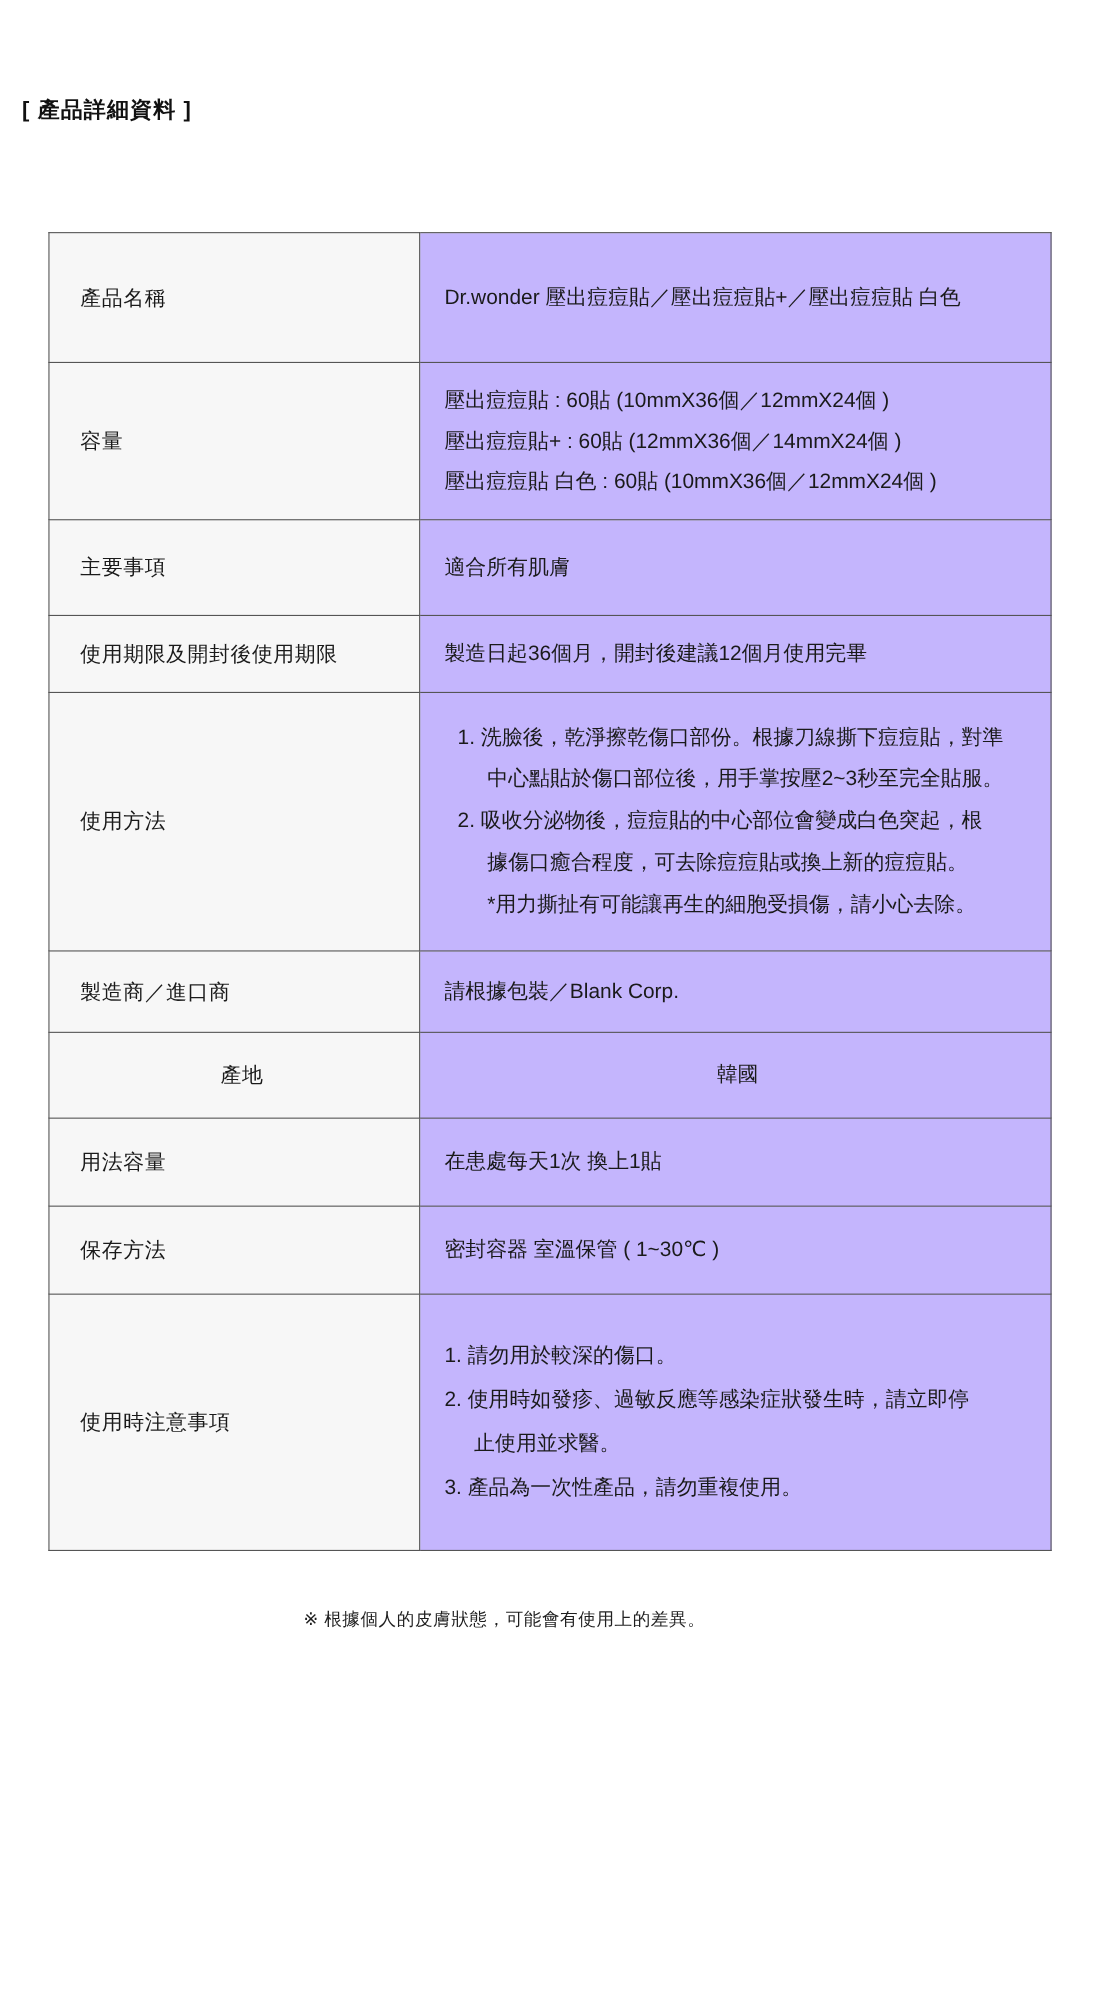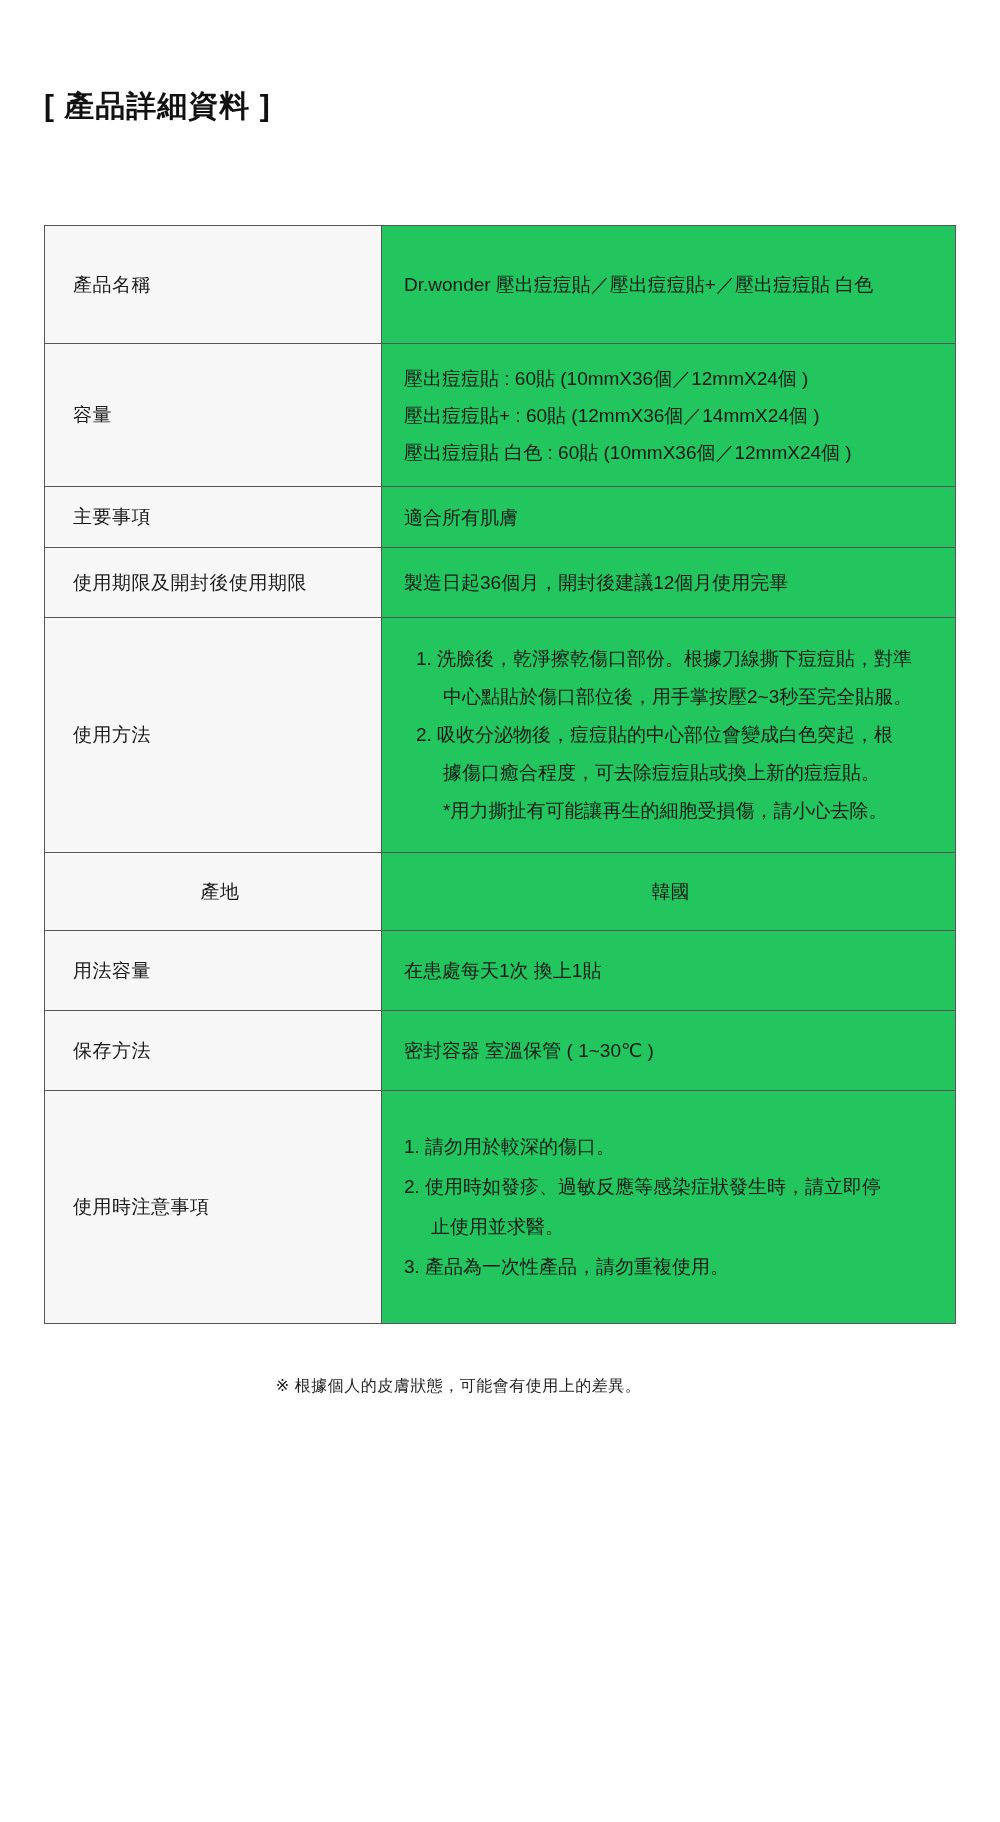--- a/index.html
+++ b/index.html
@@ -11,22 +11,22 @@
   *{box-sizing:border-box;margin:0;padding:0;}
   html,body{background:var(--page-bg);}
   body{
     width:1000px;height:1822px;
     font-family:"Liberation Sans","DejaVu Sans",sans-serif;
     color:var(--text);
     position:relative;
     overflow:hidden;
   }
   .page-title{
-    margin:86px 0 0 44px;
-    font-size:30px;
+    margin:86px 0 0 20px;
+    font-size:20px;
     font-weight:700;
     letter-spacing:1px;
     color:#111;
   }
   table.product-table{
     margin:98px 0 0 44px;
     width:912px;
     border-collapse:collapse;
     table-layout:fixed;
   }
@@ -37,30 +37,30 @@
     font-size:19px;
     color:var(--text);
   }
   td.label-cell{
     background:var(--label-bg);
     padding-left:28px;
     padding-right:14px;
     letter-spacing:0.5px;
   }
   td.value-cell{
-    background:#22c55e;
+    background:#c4b5fd;
     padding-left:22px;
     padding-right:18px;
   }
   .line{line-height:37px;}
   .indent{padding-left:27px;}
   
   tr.r0{height:118px;margin-left:24px;}
   tr.r1{height:143px;}
-  tr.r2{height:61px;}
+  tr.r2{height:87px;}
   tr.r3{height:70px;}
   tr.r4{height:235px;}
   tr.r4 .line{line-height:38px;margin-left:12px;}
   tr.r5{height:74px;}
   tr.r6{height:78px;text-align:center;}
   tr.r7{height:80px;}
   tr.r8{height:80px;}
   tr.r9{height:80px;}
   tr.r10{height:158px;}
   tr.r10 .line{line-height:36px;}
@@ -116,20 +116,26 @@
       <tr class="row r4">
         <td class="label-cell">使用方法</td>
         <td class="value-cell">
           <div class="line">1. 洗臉後，乾淨擦乾傷口部份。根據刀線撕下痘痘貼，對準</div>
           <div class="line indent">中心點貼於傷口部位後，用手掌按壓2~3秒至完全貼服。</div>
           <div class="line">2. 吸收分泌物後，痘痘貼的中心部位會變成白色突起，根</div>
           <div class="line indent">據傷口癒合程度，可去除痘痘貼或換上新的痘痘貼。</div>
           <div class="line indent">*用力撕扯有可能讓再生的細胞受損傷，請小心去除。</div>
         </td>
       </tr>
+      <tr class="row r5">
+        <td class="label-cell">製造商／進口商</td>
+        <td class="value-cell">
+          <div class="line">請根據包裝／Blank Corp.</div>
+        </td>
+      </tr>
       <tr class="row r6">
         <td class="label-cell">產地</td>
         <td class="value-cell">
           <div class="line">韓國</div>
         </td>
       </tr>
       <tr class="row r8">
         <td class="label-cell">用法容量</td>
         <td class="value-cell">
           <div class="line">在患處每天1次 換上1貼</div>

